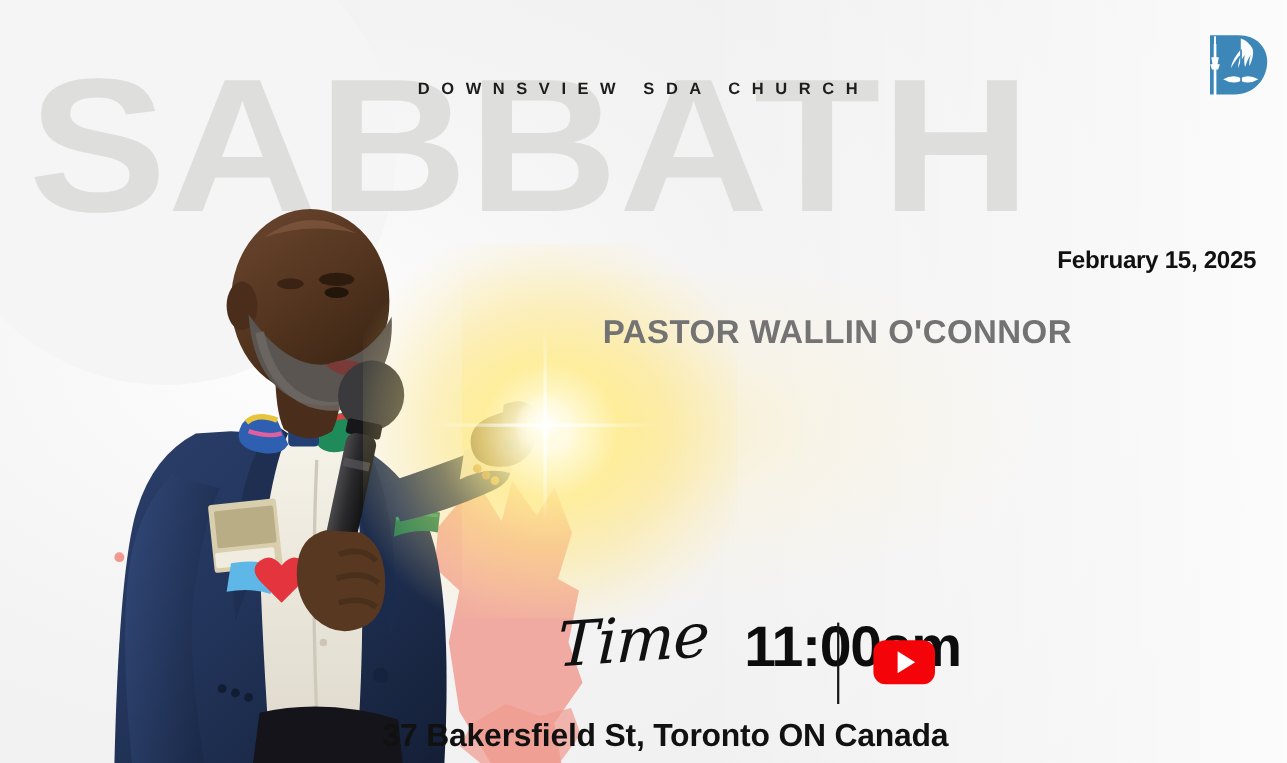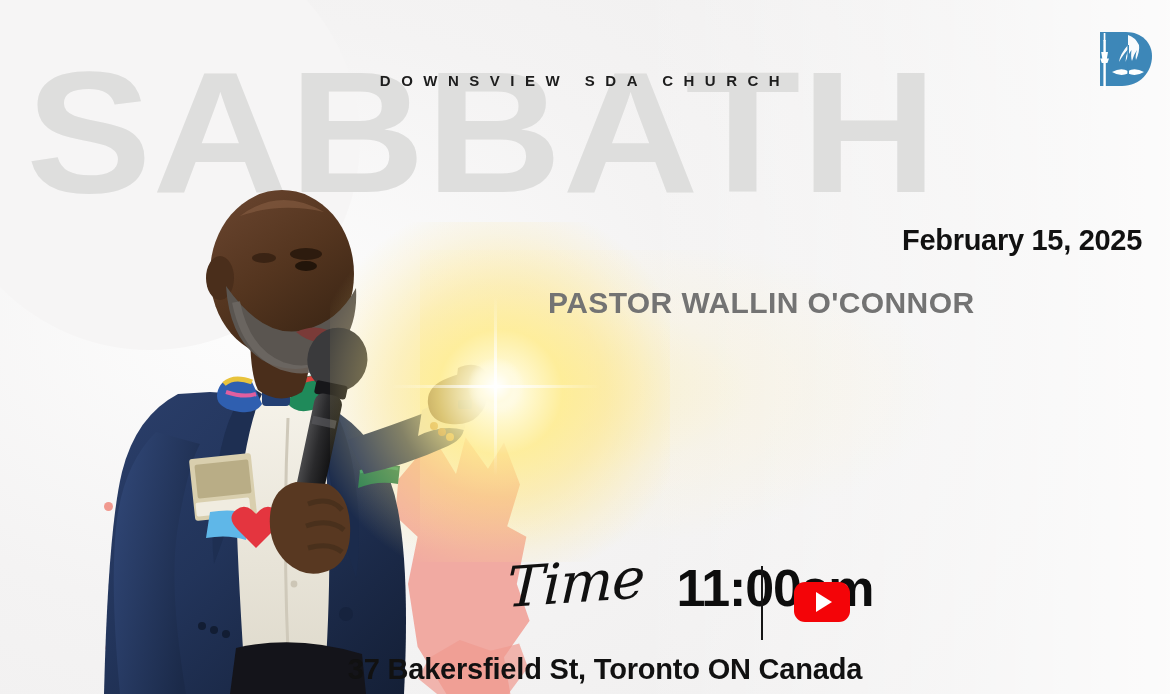--- a/index.html
+++ b/index.html
@@ -137,21 +137,21 @@
 
   
   .photo{
     position:absolute;left:60px;top:182px;width:430px;height:512px;
     pointer-events:none;
   }
 
   
   .date{
     position:absolute;right:28px;top:224px;
-    font-size:29px;font-weight:700;
+    font-size:22px;font-weight:700;
     letter-spacing:-.3px;
     color:#111;
     text-align:right;
   }
 
   
   .speaker{
     position:absolute;left:548px;top:286px;
     font-size:30px;font-weight:700;
     letter-spacing:.4px;

